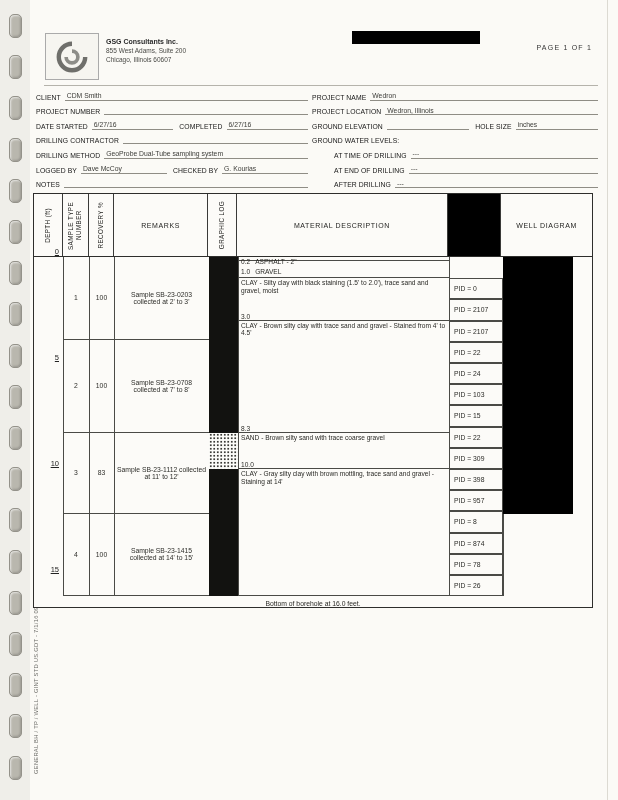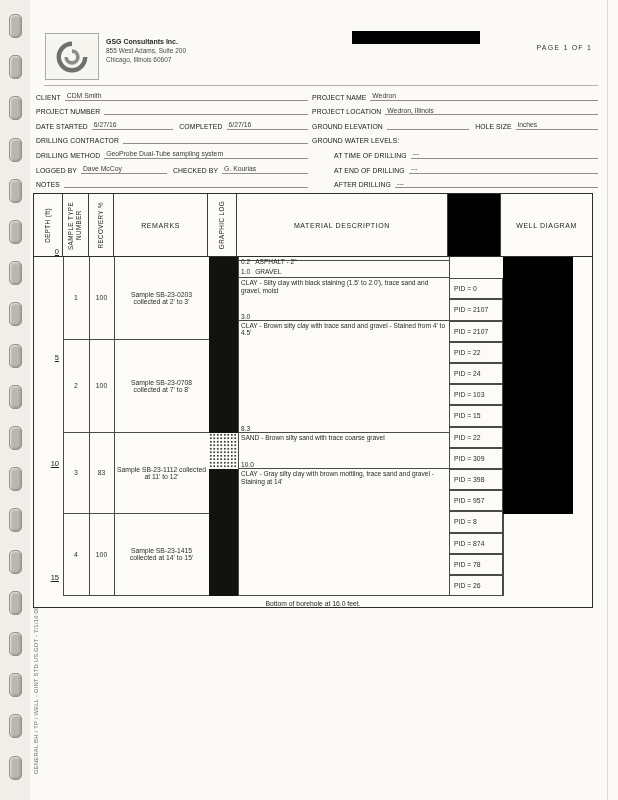--- a/index.html
+++ b/index.html
@@ -268,21 +268,21 @@
       <div class="vline" style="left:469px"></div>
 
       <div class="host host-depth">
 
           <div class="dtick" style="top: -10px;">0</div>
 
           <div class="dtick" style="top: 96px;">5</div>
 
           <div class="dtick" style="top: 202px;">10</div>
 
-          <div class="dtick" style="top: 316px;">15</div>
+          <div class="dtick" style="top: 308px;">15</div>
         </div>
 
       <div class="host host-sample">
 
           <div class="srow" style="top: 0px; height: 82.68px;">
             <span>1</span>
           </div>
 
           <div class="srow" style="top: 82.68px; height: 93.28px;">
             <span>2</span>

